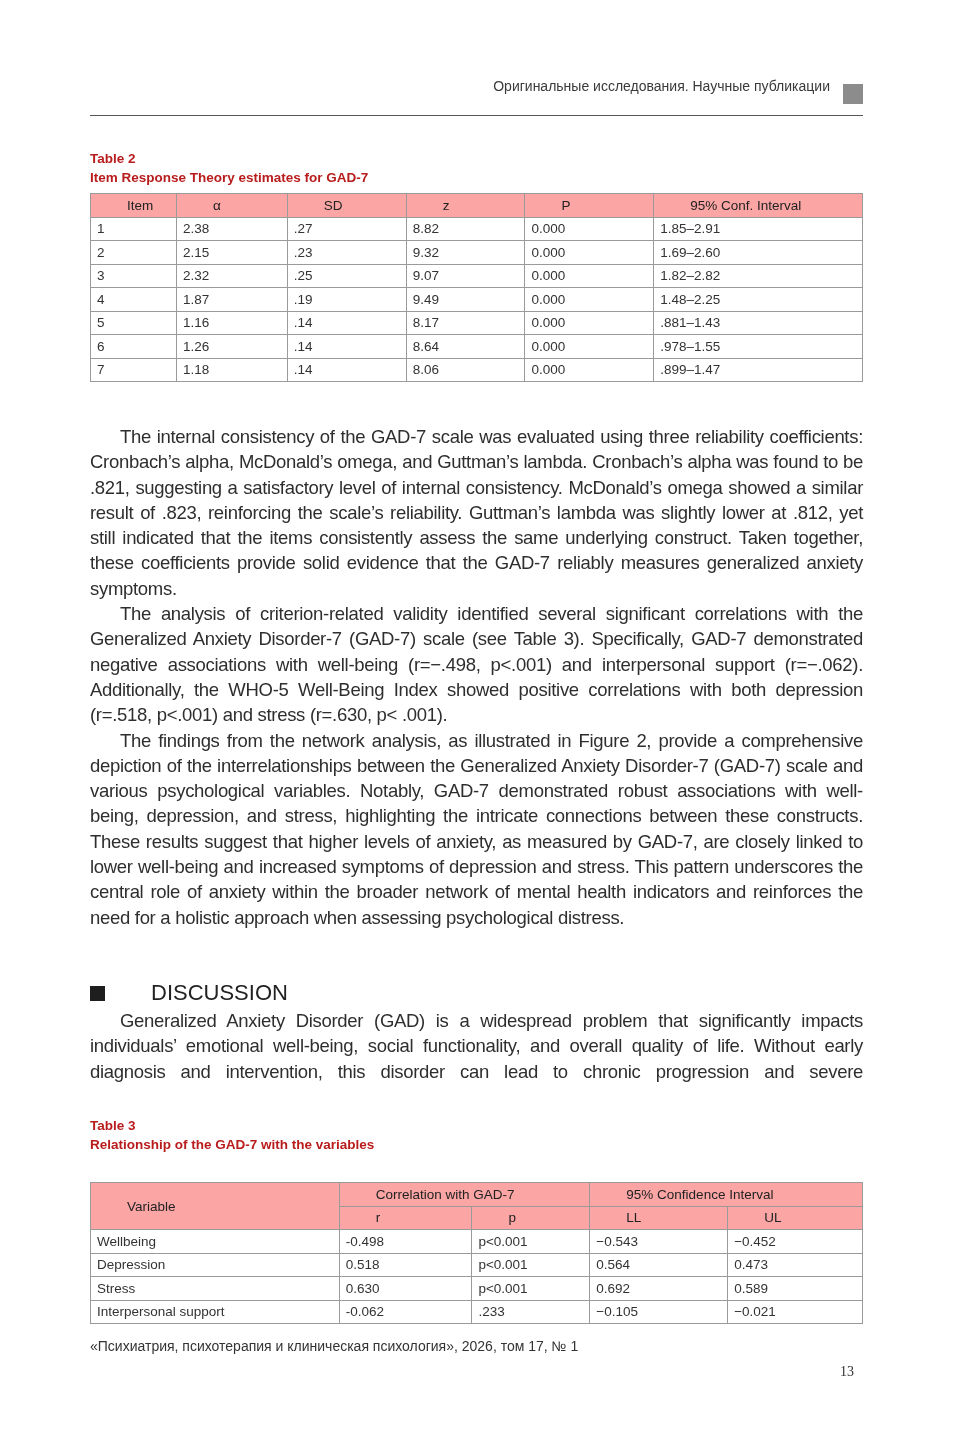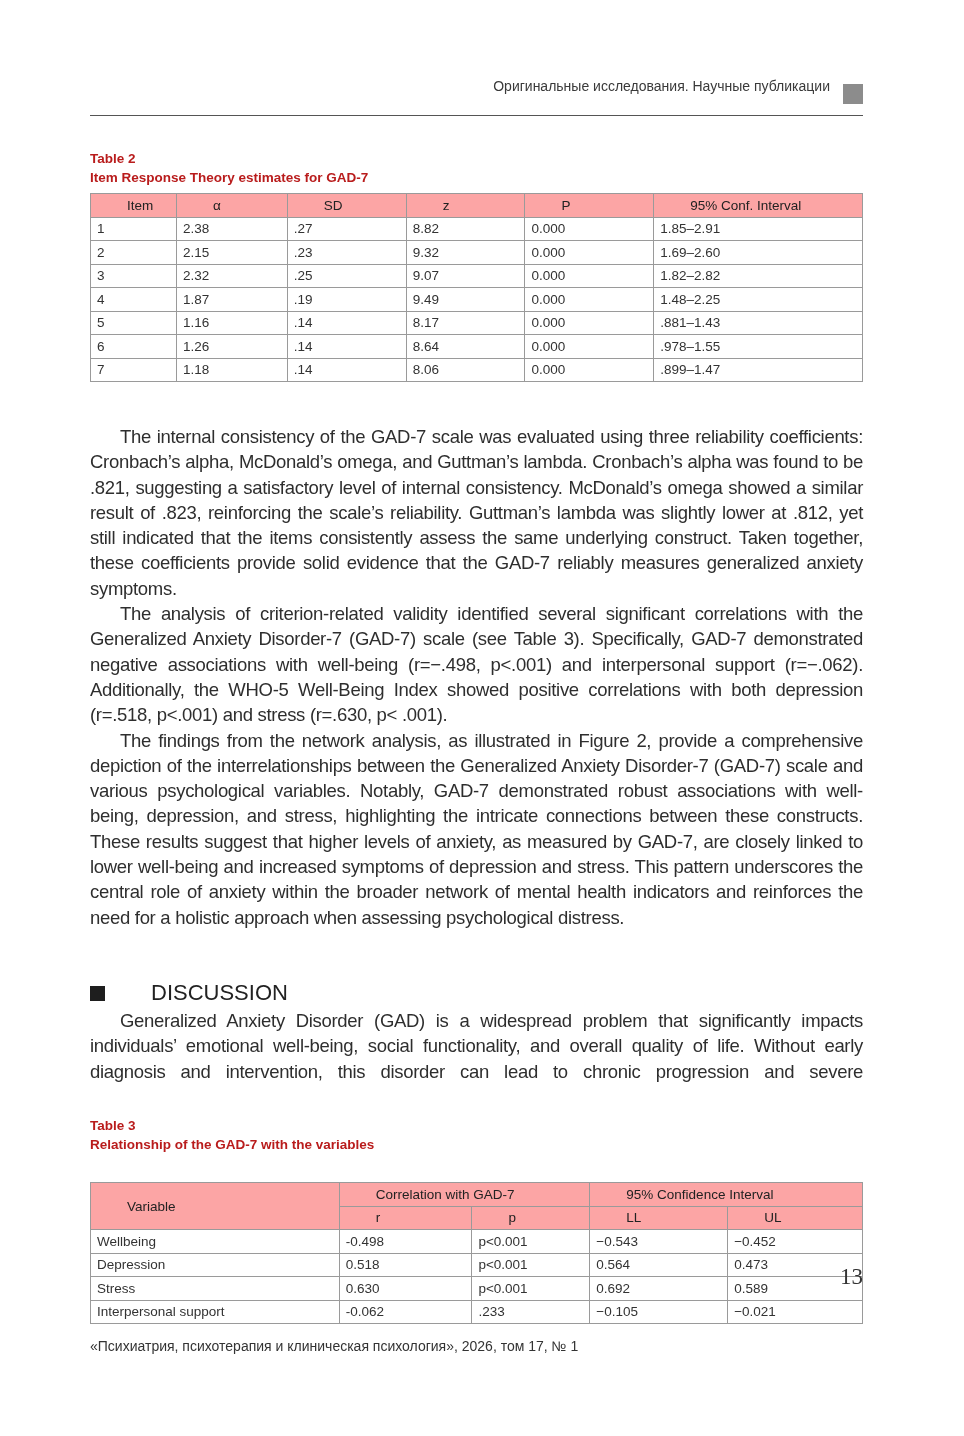--- a/index.html
+++ b/index.html
@@ -19,21 +19,21 @@
   #t3 { left: 90px; top: 1159px; width: 773px; margin-top: 23px; }
 
   .body-text { position: absolute; left: 90px; width: 773px; font-size: 18.5px; line-height: 25.3px;
                text-align: justify; color: #2e2e2e; font-family: "Liberation Sans", sans-serif; letter-spacing: -0.3px; }
   .body-text p { margin: 0; text-indent: 30px; }
 
   .section-head { position: absolute; left: 90px; top: 980px; font-size: 22px; color: #222; display: flex; align-items: center; gap: 32px; }
   .section-square { width: 15px; height: 15px; background: #1e1e1e; margin-right: 14px; }
 
   .footer { position: absolute; left: 90px; top: 1338px; font-size: 14px; color: #333; }
-  .page-num { position: absolute; left: 840px; top: 1264px; font-size: 23px; color: #333; font-family: "Liberation Serif", serif; }
+  .page-num { position: absolute; left: 840px; top: 1364px; font-size: 14px; color: #333; font-family: "Liberation Serif", serif; }
 </style>
 </head>
 <body>
 
 <div class="header">
   <div>Оригинальные исследования. Научные публикации</div>
 </div>
 <div class="header-square"></div>
 <div class="header-rule"></div>
 

